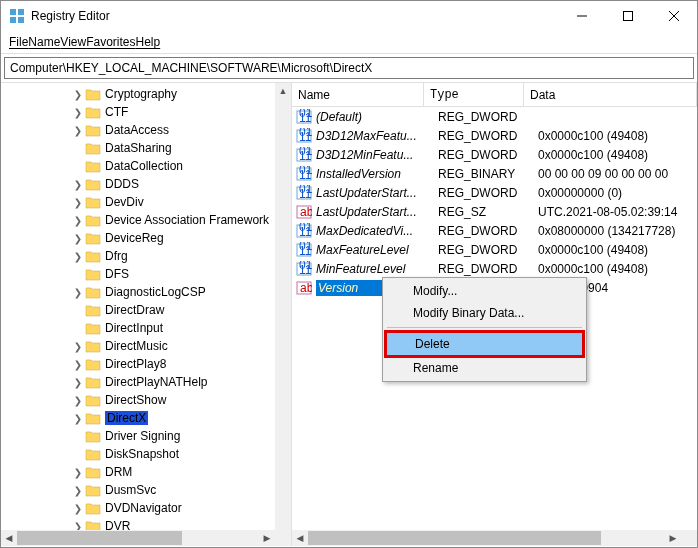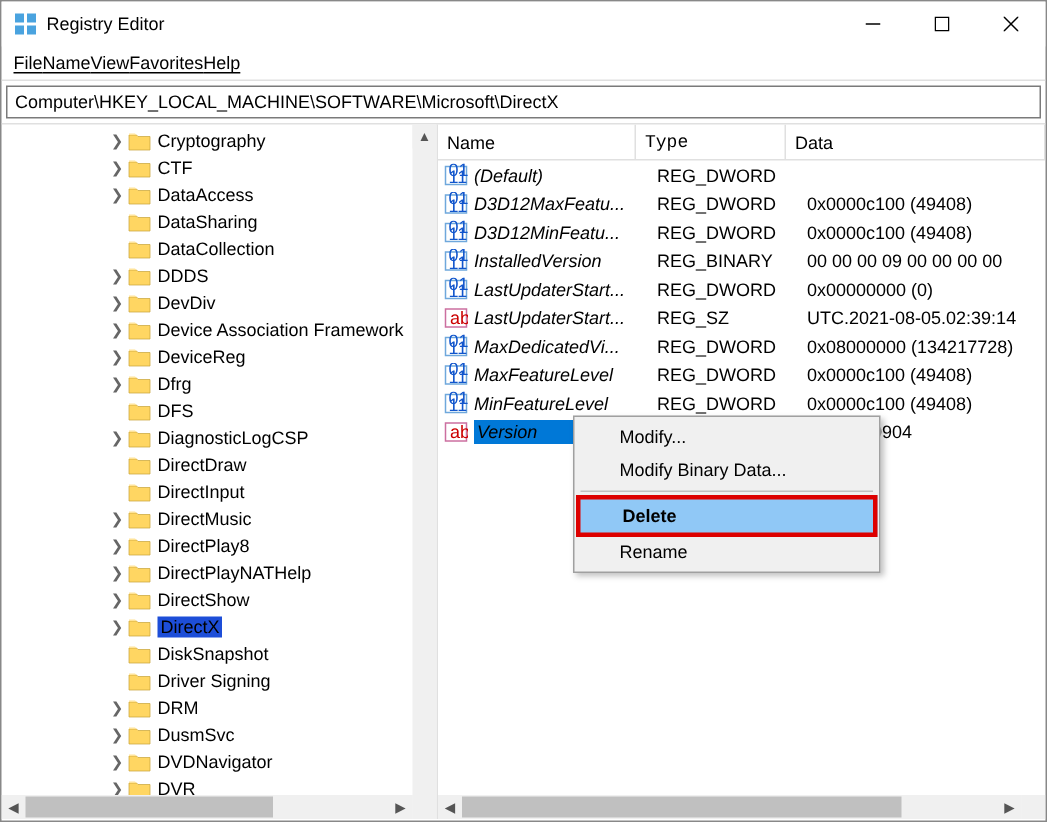--- a/index.html
+++ b/index.html
@@ -27,25 +27,25 @@
 .col-name { width: 132px; padding-left: 6px; }
 .col-type { width: 100px; font-family: Liberation Mono, monospace; }
 .col-data { flex: 1; text-align: center; }
 .list-header > div { border-right: 1px solid #e0e0e0; height: 100%; display: flex; align-items: center; padding-left: 6px; }
 .list-body { position: relative; }
 .list-row { display: flex; align-items: center; height: 19px; padding-left: 4px; }
 .val-icon { width: 16px; height: 16px; margin-right: 4px; flex-shrink: 0; }
 .list-row .c-name { width: 122px; overflow: hidden; text-overflow: ellipsis; white-space: nowrap; font-style: italic; }
 .list-row .c-type { width: 100px; overflow: hidden; white-space: nowrap; }
 .list-row .c-data { flex: 1; overflow: hidden; white-space: nowrap; }
-.list-row.selected .c-name { background: #0078d7; color: #000000; padding: 1px 2px; }
+.list-row.selected .c-name { background: #0078d7; color: #fef9c3; padding: 1px 2px; }
 .context-menu { position: absolute; left: 90px; top: 194px; width: 205px; background: #f0f0f0; border: 1px solid #a0a0a0; box-shadow: 2px 2px 4px rgba(0,0,0,0.25); padding: 2px; }
 .context-menu .cm-item { padding: 4px 8px 4px 28px; }
 .context-menu .cm-sep { height: 1px; background: #c0c0c0; margin: 3px 2px; }
-.cm-highlight { background: #90c8f6; border: 3px solid #d00; margin: -1px; font-weight: bold; }
+.cm-highlight { background: #90c8f6; border: 3px solid #d00; margin: -1px; }
 .scrollbar-h { position: absolute; bottom: 0; left: 0; right: 16px; height: 16px; background: #f0f0f0; display: flex; }
 .scrollbar-v { position: absolute; top: 0; right: 0; bottom: 16px; width: 16px; background: #f0f0f0; }
 .sb-btn { width: 16px; height: 16px; background: #f0f0f0; display: flex; align-items: center; justify-content: center; color: #555; font-size: 9px; }
 .sb-track-h { flex: 1; position: relative; }
 .sb-thumb-h { position: absolute; top: 1px; bottom: 1px; background: #c0c0c0; }
 .sb-corner { position: absolute; right: 0; bottom: 0; width: 16px; height: 16px; background: #f0f0f0; }
 </style>
 </head>
 <body>
 
@@ -244,29 +244,29 @@
             <path d="M1 3 L1 2 L5 2 L6 3" fill="#ffe49a"></path>
           </svg>
           <span class="label-wrap">DirectX</span>
         </div>
         <div class="tree-row">
           <span class="chev"></span>
           <svg class="folder-icon" viewBox="0 0 16 14">
             <path d="M1 3 L6 3 L7 4 L15 4 L15 13 L1 13 Z" fill="#ffd662" stroke="#caa73f" stroke-width="0.5"></path>
             <path d="M1 3 L1 2 L5 2 L6 3" fill="#ffe49a"></path>
           </svg>
+          <span class="label-wrap">Driver Signing</span>
+        </div>
+        <div class="tree-row">
+          <span class="chev"></span>
+          <svg class="folder-icon" viewBox="0 0 16 14">
+            <path d="M1 3 L6 3 L7 4 L15 4 L15 13 L1 13 Z" fill="#ffd662" stroke="#caa73f" stroke-width="0.5"></path>
+            <path d="M1 3 L1 2 L5 2 L6 3" fill="#ffe49a"></path>
+          </svg>
           <span class="label-wrap">DiskSnapshot</span>
-        </div>
-        <div class="tree-row">
-          <span class="chev"></span>
-          <svg class="folder-icon" viewBox="0 0 16 14">
-            <path d="M1 3 L6 3 L7 4 L15 4 L15 13 L1 13 Z" fill="#ffd662" stroke="#caa73f" stroke-width="0.5"></path>
-            <path d="M1 3 L1 2 L5 2 L6 3" fill="#ffe49a"></path>
-          </svg>
-          <span class="label-wrap">Driver Signing</span>
         </div>
         <div class="tree-row">
           <span class="chev">❯</span>
           <svg class="folder-icon" viewBox="0 0 16 14">
             <path d="M1 3 L6 3 L7 4 L15 4 L15 13 L1 13 Z" fill="#ffd662" stroke="#caa73f" stroke-width="0.5"></path>
             <path d="M1 3 L1 2 L5 2 L6 3" fill="#ffe49a"></path>
           </svg>
           <span class="label-wrap">DRM</span>
         </div>
         <div class="tree-row">

